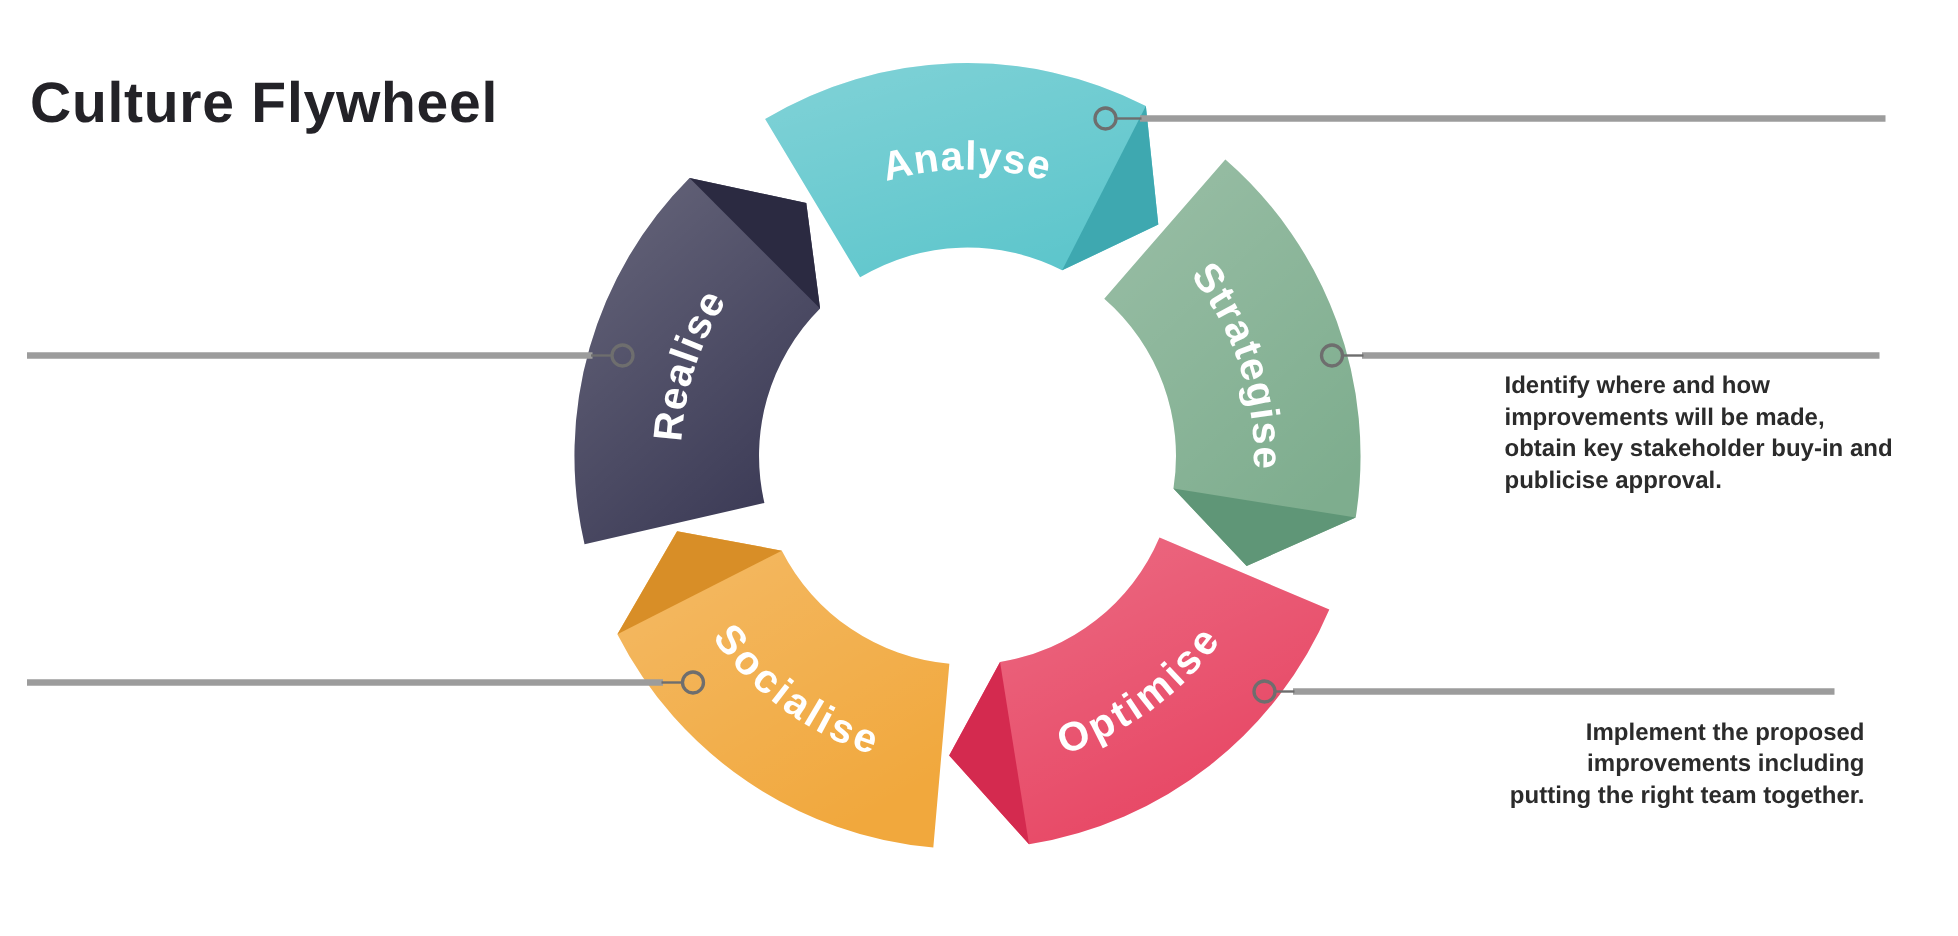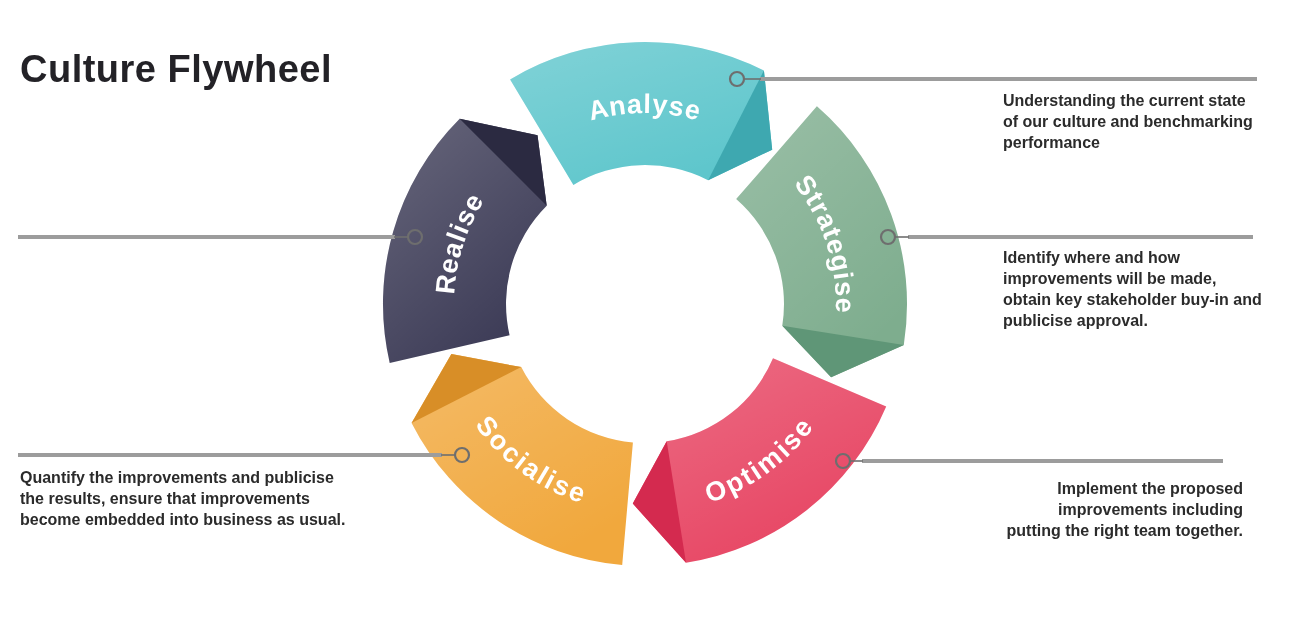--- a/index.html
+++ b/index.html
@@ -113,18 +113,16 @@
       <line class="callout-line-thin" x1="441" y1="455" x2="455" y2="455"></line>
       <circle class="callout-ring" cx="462" cy="455" r="7"></circle>
     </g>
     <g>
       <line class="callout-line-thick" x1="18" y1="237" x2="395" y2="237"></line>
       <line class="callout-line-thin" x1="394" y1="237" x2="408" y2="237"></line>
       <circle class="callout-ring" cx="415" cy="237" r="7"></circle>
     </g>
   </svg>
 
-  <div class="desc r1">Understanding the current state of our culture and benchmarking performance</div>
   <div class="desc r2">Identify where and how improvements will be made, obtain key stakeholder buy-in and publicise approval.</div>
   <div class="desc r3">Implement the proposed improvements including putting the right team together.</div>
-  <div class="desc l5">Quantify the improvements and publicise the results, ensure that improvements become embedded into business as usual.</div>
 
 </div>
 
 </body></html>

